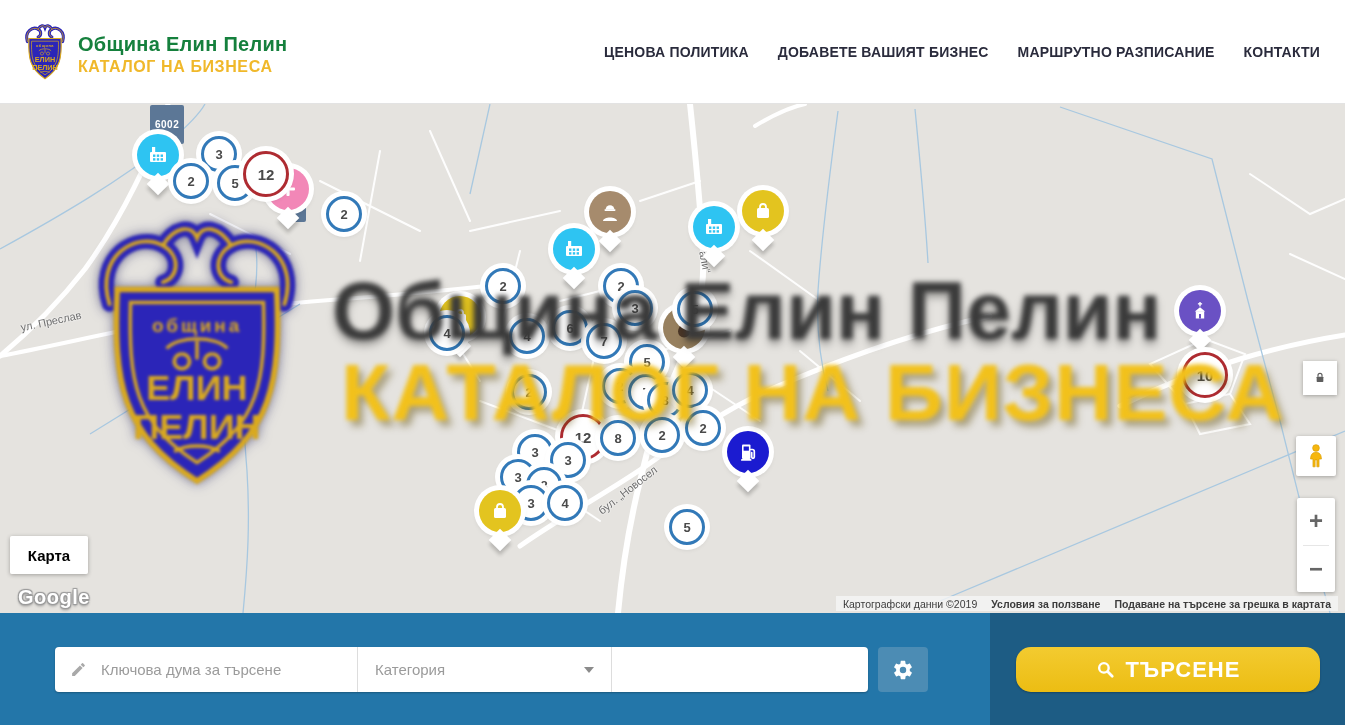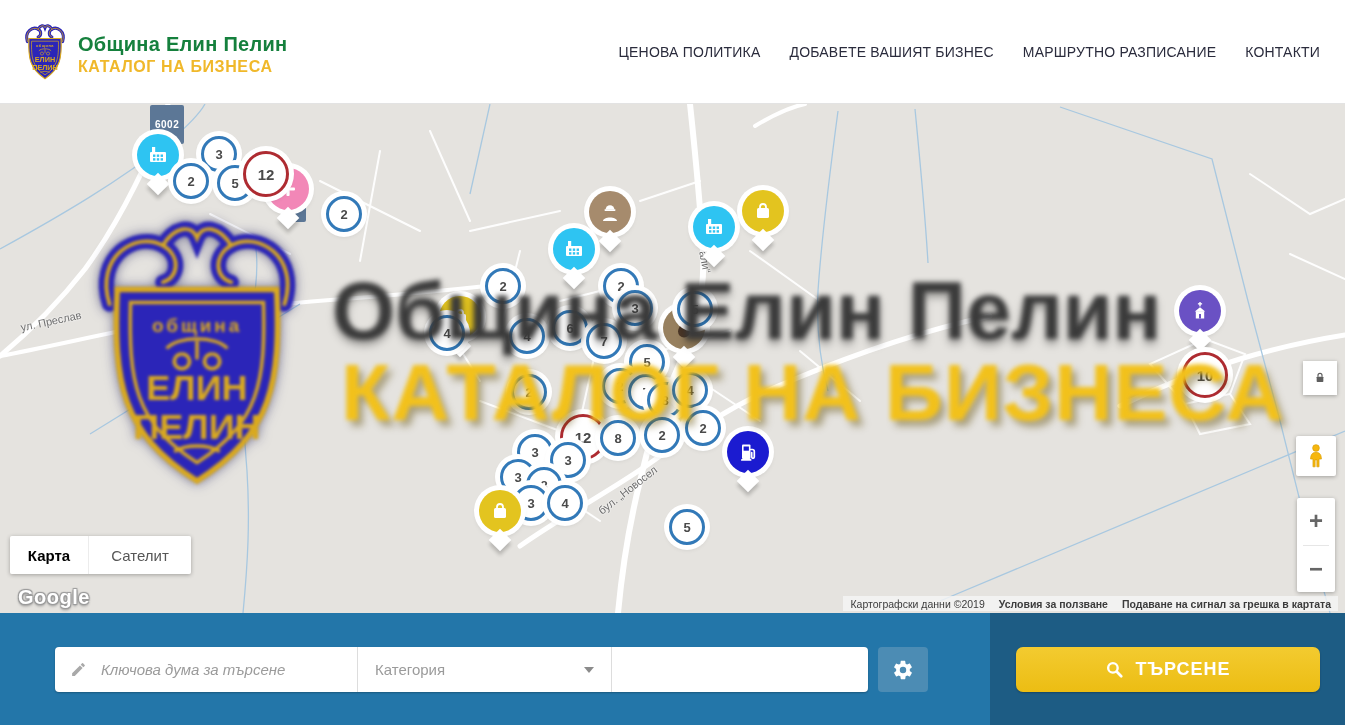--- a/index.html
+++ b/index.html
@@ -6,21 +6,21 @@
   body{font-family:"Liberation Sans",sans-serif;background:#fff;}
   .page{position:relative;width:1345px;height:725px;overflow:hidden;background:#fff;}
 
   
   .header{position:absolute;top:0;left:0;width:100%;height:103px;background:#fff;border-bottom:1px solid #e3e3e3;z-index:60;}
   .logo-box{position:absolute;left:22px;top:23px;width:46px;height:58px;text-align:center;}
   .title-box{position:absolute;left:78px;top:33px;}
   .site-title{font-size:20px;font-weight:bold;color:#15803d;letter-spacing:.3px;}
   .site-subtitle{font-size:16px;font-weight:bold;color:#f0b82a;letter-spacing:.6px;margin-top:2px;}
   .nav{position:absolute;right:25px;top:0;height:103px;display:flex;align-items:center;gap:29px;}
-  .nav-item{font-size:14px;font-weight:normal;color:#2a2b3c;letter-spacing:.2px;cursor:pointer;white-space:nowrap;}
+  .nav-item{font-size:14px;font-weight:bold;color:#2a2b3c;letter-spacing:.2px;cursor:pointer;white-space:nowrap;}
 
   
   .map{position:absolute;top:104px;left:0;width:1345px;height:509px;background:#e5e3df;overflow:hidden;}
   .map svg.base{position:absolute;left:0;top:0;z-index:1;}
   .street-label{position:absolute;font-size:11px;color:#6d6d6d;text-shadow:0 0 2px #fff,0 0 2px #fff;white-space:nowrap;z-index:2;}
   .road-badge{position:absolute;background:#5c7796;color:#fff;font-size:10px;font-weight:bold;padding:14px 5px;border-radius:2px;z-index:2;letter-spacing:.5px;}
 
   
   .marker-layer{position:absolute;inset:0;z-index:10;}
   .cluster{position:absolute;box-sizing:border-box;width:36px;height:36px;border-radius:50%;background:#fff;
@@ -65,32 +65,32 @@
     box-shadow:0 1px 4px rgba(0,0,0,.3);display:flex;flex-direction:column;}
   .zoomctl .zbtn{flex:1;display:flex;align-items:center;justify-content:center;font-size:24px;font-weight:bold;color:#666;cursor:pointer;}
   .zoomctl .zdiv{height:1px;background:#e6e6e6;margin:0 6px;}
 
   
   .searchbar{position:absolute;top:613px;left:0;width:1345px;height:112px;background:#2376a9;z-index:60;}
   .searchbar .right-panel{position:absolute;right:0;top:0;width:355px;height:112px;background:#1d5c84;}
   .ctrl-group{position:absolute;left:55px;top:34px;height:45px;width:813px;background:#fff;border-radius:4px;display:flex;align-items:stretch;overflow:hidden;box-shadow:0 1px 2px rgba(0,0,0,.25);}
   .kw-wrap{width:302px;display:flex;align-items:center;padding-left:15px;box-sizing:border-box;}
   .kw-wrap svg{width:17px;height:17px;margin-right:12px;flex:none;}
-  .kw-input{border:0;outline:0;flex:1;font-size:15px;color:#444;font-family:"Liberation Sans",sans-serif;background:transparent;font-style:italic;}
+  .kw-input{border:0;outline:0;flex:1;font-size:15px;color:#444;font-family:"Liberation Sans",sans-serif;background:transparent;}
   .kw-input::placeholder{color:#9b9b9b;}
   .vdiv{width:1px;background:#ddd;}
   .fake-select{display:flex;align-items:center;justify-content:space-between;padding:16px 17px;font-size:15px;color:#9b9b9b;cursor:pointer;box-sizing:border-box;}
   .sel-category{width:253px;}
   .sel-location{width:256px;}
   .caret{width:0;height:0;border-left:5px solid transparent;border-right:5px solid transparent;border-top:6px solid #8b8b8b;}
   .gear-btn{position:absolute;left:878px;top:34px;width:50px;height:45px;background:#4c8cb4;border-radius:4px;display:flex;align-items:center;justify-content:center;cursor:pointer;}
   .gear-btn svg{width:22px;height:22px;}
-  .search-btn{position:absolute;left:1016px;top:34px;width:304px;height:45px;border-radius:7px;
+  .search-btn{position:absolute;left:1016px;top:34px;width:304px;height:45px;border-radius:15px;
     background:linear-gradient(180deg,#f3cb30,#ecbd13);display:flex;align-items:center;justify-content:center;gap:11px;
-    color:#fff;font-weight:bold;font-size:18px;letter-spacing:1px;cursor:pointer;box-shadow:0 1px 2px rgba(0,0,0,.25);}
+    color:#fff;font-weight:bold;font-size:22px;letter-spacing:1px;cursor:pointer;box-shadow:0 1px 2px rgba(0,0,0,.25);}
   .search-btn svg{width:19px;height:19px;}
 </style>
 </head>
 <body>
 
 <div class="page">
 
   <div class="header">
     <div class="logo-box"><svg viewBox="0 0 120 150" width="100%" height="100%" preserveAspectRatio="none">
     <g stroke="#2b25b8" stroke-width="8" fill="none" stroke-linecap="round">
@@ -329,27 +329,26 @@
     <text x="60" y="100" text-anchor="middle" font-family="Liberation Sans, sans-serif" font-size="19" font-weight="bold" fill="#d9a91f">ЕЛИН</text>
     <text x="60" y="121" text-anchor="middle" font-family="Liberation Sans, sans-serif" font-size="19" font-weight="bold" fill="#d9a91f">ПЕЛИН</text>
     <path d="M48,128 C54,124 66,124 72,128" stroke="#d9a91f" stroke-width="1.8" fill="none"></path>
   </svg></div>
       <div class="wm-title">Община Елин Пелин</div>
       <div class="wm-subtitle">КАТАЛОГ НА БИЗНЕСА</div>
     </div>
 
     <div class="maptype">
       <div class="btn btn-map">Карта</div>
-      <div class="btn btn-sat">Сателит</div>
     </div>
     <div class="google-logo">Google</div>
     <div class="attribution">
       <span>Картографски данни ©2019</span>
       <span class="link">Условия за ползване</span>
-      <span class="link">Подаване на сигнал за грешка в картата</span>
+      <span class="link">Подаване на търсене за грешка в картата</span>
     </div>
     <div class="ctl ctl-lock">
       <svg viewBox="0 0 24 24" width="16" height="16">
         <path d="M9,10 V8 a3,3 0 0 1 6,0 V10" stroke="#5e5e5e" stroke-width="1.8" fill="none"></path>
         <rect x="7" y="10" width="10" height="8" rx="1" fill="#5e5e5e"></rect>
       </svg>
     </div>
     <div class="ctl ctl-pegman">
       <svg viewBox="0 0 24 24" width="26" height="26">
         <circle cx="12" cy="4.6" r="3.1" fill="#f6b70f" stroke="#d89c00" stroke-width=".6"></circle>

